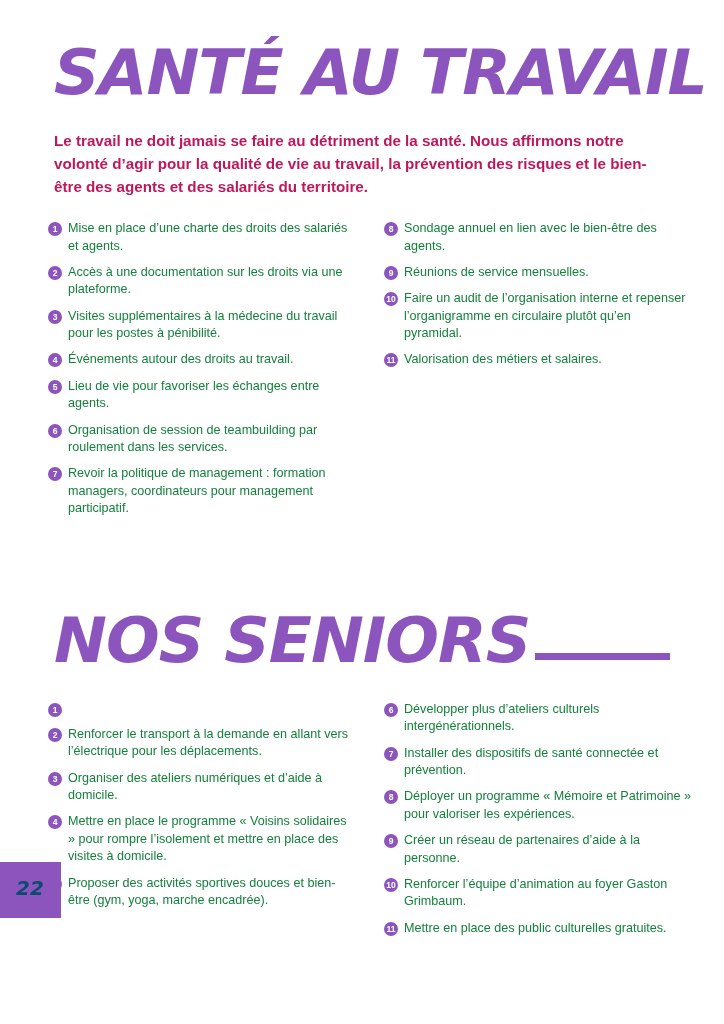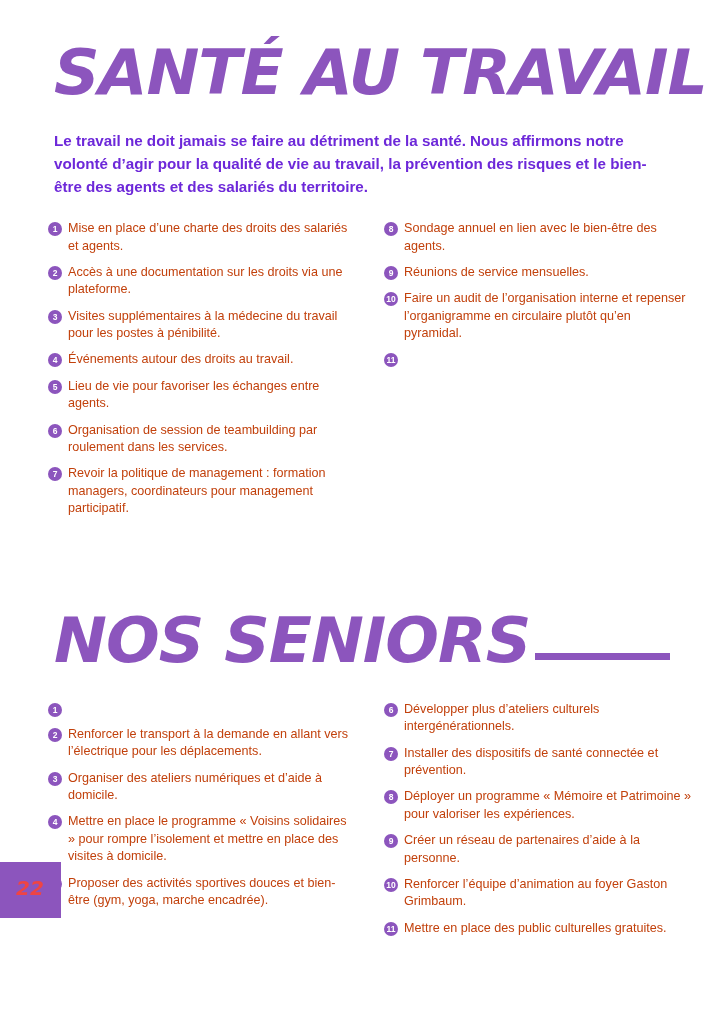--- a/index.html
+++ b/index.html
@@ -54,21 +54,21 @@
     flex: 1 1 auto;
     height: 7px;
     background: #8c55bd;
     margin-left: 14px;
     margin-bottom: 11px;
   }
 
   
   .intro {
     margin: 26px 54px 0 54px;
-    color: #6d28d9;
+    color: #be185d;
     font-weight: bold;
     font-size: 15.2px;
     line-height: 1.52;
     max-width: 624px;
   }
 
   
   .columns {
     display: flex;
     margin: 22px 48px 0 48px;
@@ -98,37 +98,37 @@
     font-weight: bold;
     line-height: 14px;
     text-align: center;
     margin-top: 2px;
     margin-right: 6px;
     font-family: "Liberation Sans", sans-serif;
   }
   .item-text {
     font-size: 12.6px;
     line-height: 1.38;
-    color: #c2410c;
+    color: #15803d;
   }
 
   
   .page-number-block {
     position: absolute;
     left: 0;
     bottom: 0;
     width: 60px;
     height: 56px;
     background: #8c55bd;
   }
   .page-number {
     position: absolute;
     left: 16px;
     bottom: 18px;
-    color: #ef4444;
+    color: #0c4a6e;
     font-family: "DejaVu Sans", sans-serif;
     font-style: italic;
     font-weight: bold;
     font-size: 20px;
   }
   .edge-line {
     position: absolute;
     left: 59px;
     bottom: 0;
     width: 1.5px;
@@ -189,20 +189,21 @@
         <div class="item">
           <span class="bullet">9</span>
           <span class="item-text">Réunions de service mensuelles.</span>
         </div>
         <div class="item">
           <span class="bullet">10</span>
           <span class="item-text">Faire un audit de l’organisation interne et repenser l’organigramme en circulaire plutôt qu’en pyramidal.</span>
         </div>
         <div class="item">
           <span class="bullet">11</span>
+          <span class="item-text">Valorisation des métiers et salaires.</span>
         </div>
       </div>
     </div>
   </div>
 
   <div class="section section-2">
     <div class="heading-row">
       <div class="heading-title">NOS SENIORS</div>
       <div class="heading-rule"></div>
     </div>

